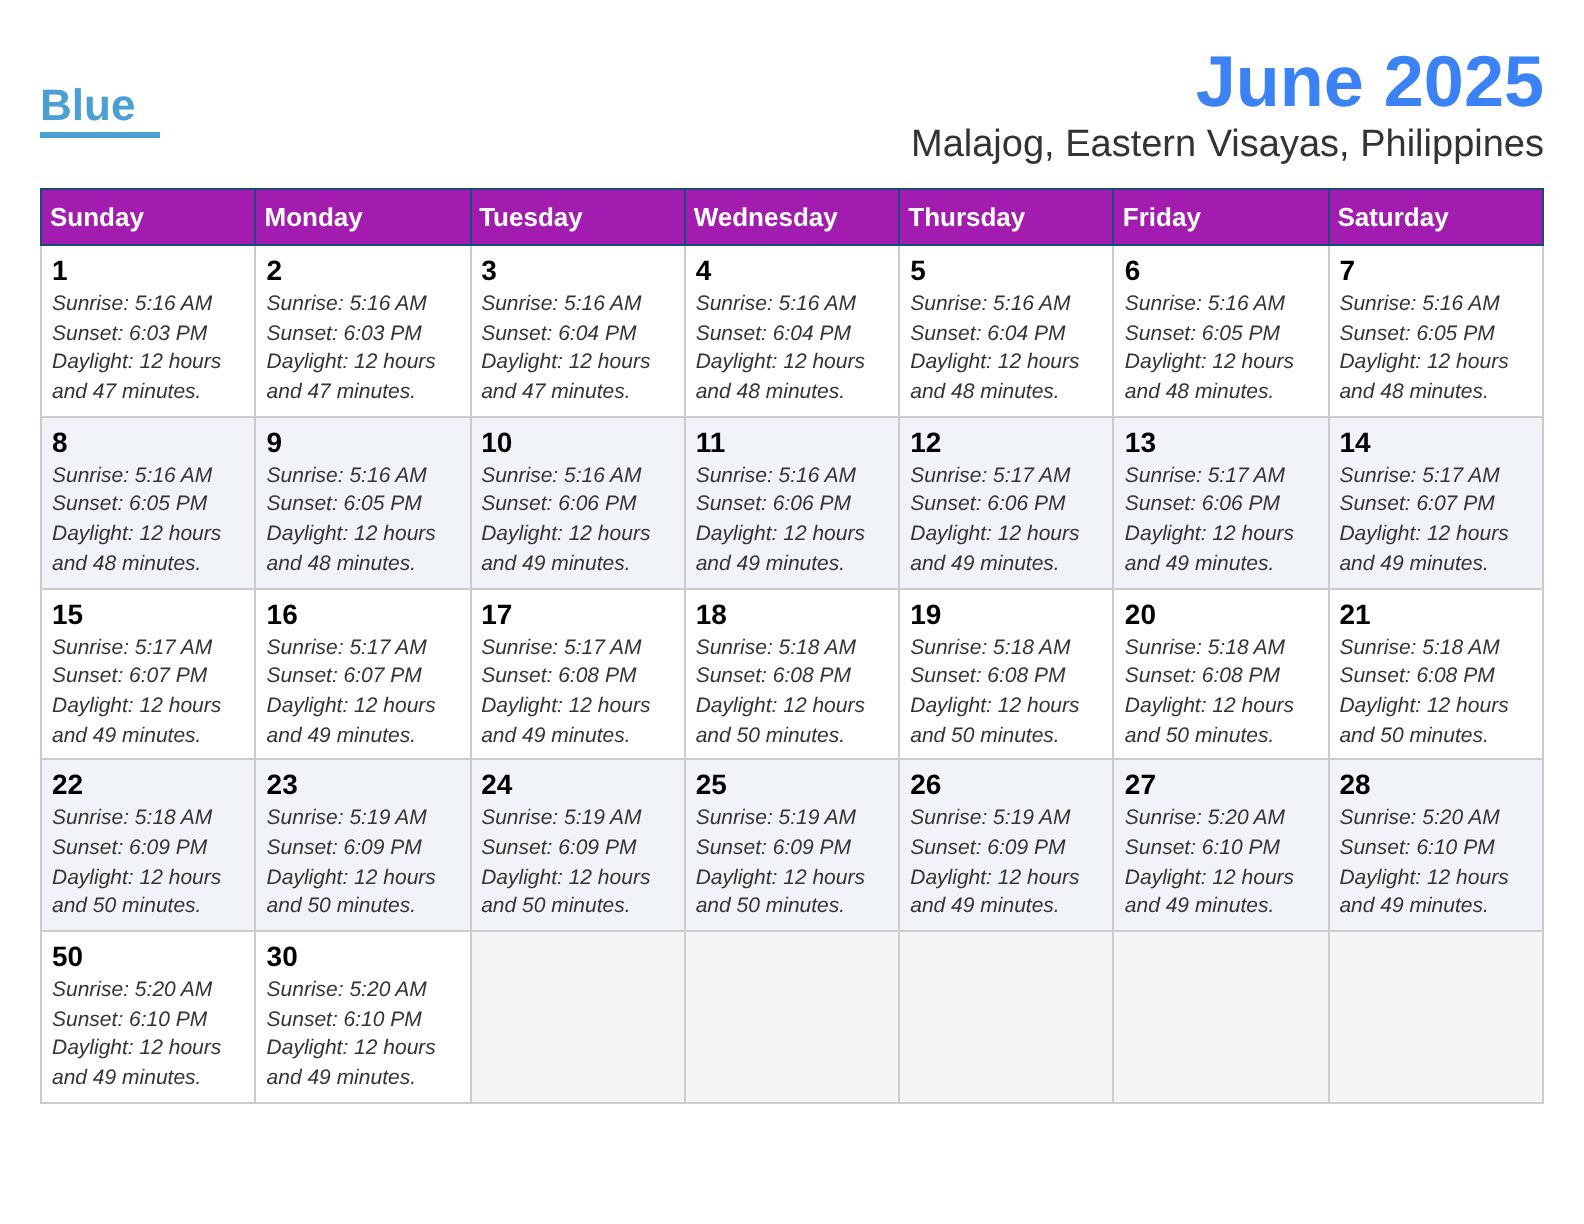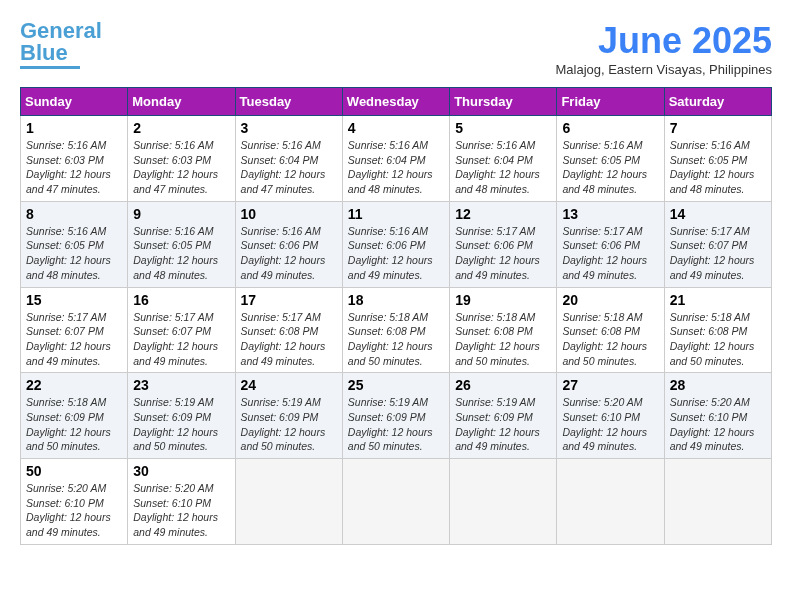--- a/index.html
+++ b/index.html
@@ -38,21 +38,21 @@
     }
     .title-section {
       text-align: right;
     }
     .month-title {
       font-size: 36px;
       font-weight: bold;
       color: #3b82f6;
     }
     .location-title {
-      font-size: 13px;
+      font-size: 19px;
       color: #333;
     }
     .calendar {
       width: 100%;
       border-collapse: collapse;
       font-size: 11px;
     }
     .calendar th {
       background: #a21caf;
       color: #fff;
@@ -88,21 +88,21 @@
     .row-shaded td {
       background: #f0f4f8;
     }
   </style>
 </head>
 <body>
 
 <div class="header-section">
   <div class="logo">
     <div class="logo-text">
-      <span>General</span><br>
+      <br>
       <span style="color:#4a9fd4;text-align:right;">Blue</span>
     </div>
     <div class="logo-underline"></div>
   </div>
   <div class="title-section">
     <div class="month-title">June 2025</div>
     <div class="location-title">Malajog, Eastern Visayas, Philippines</div>
   </div>
 </div>
 

